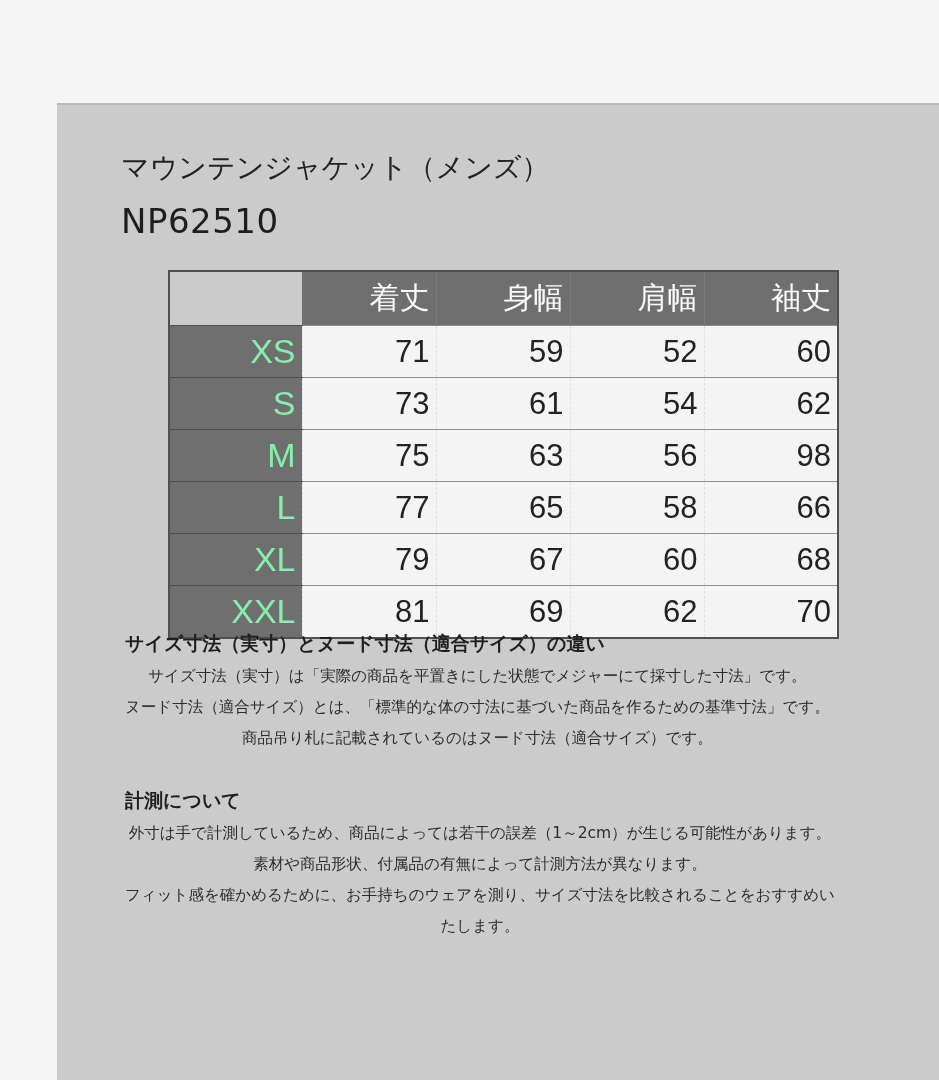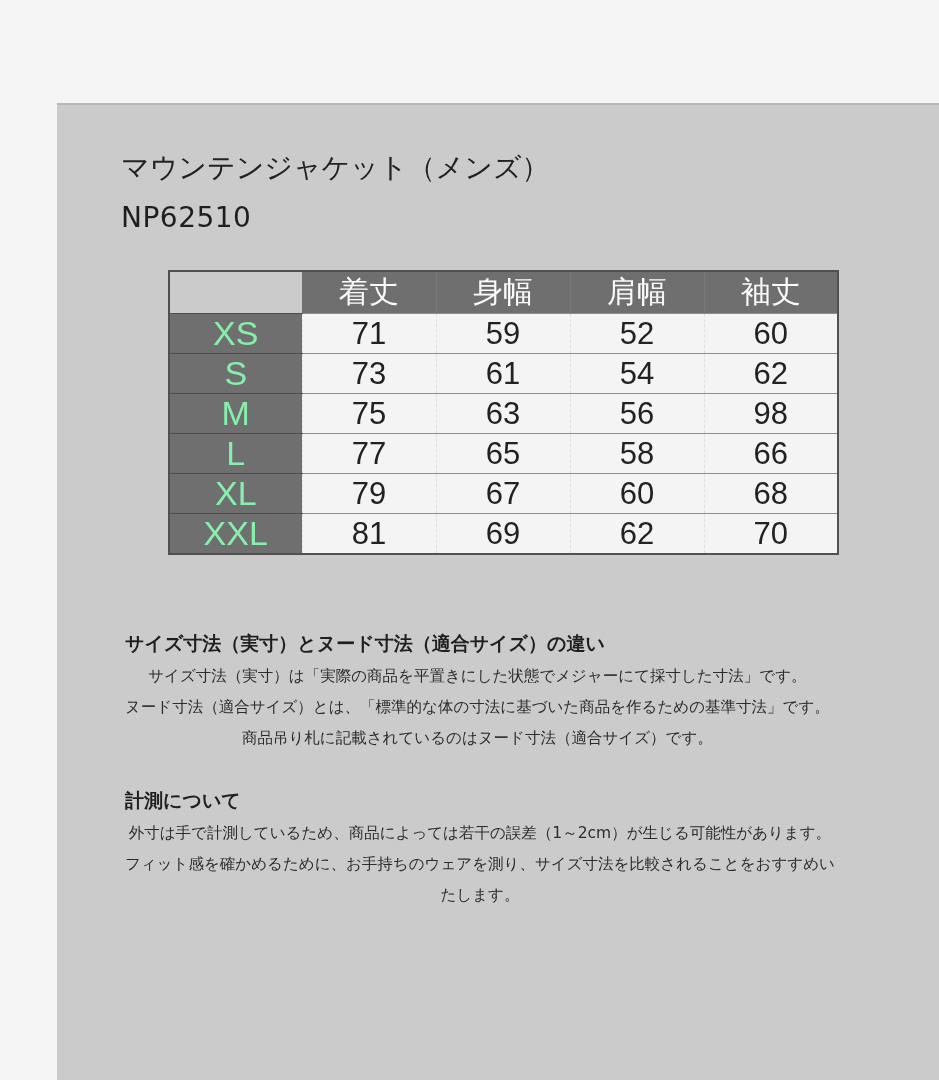--- a/index.html
+++ b/index.html
@@ -28,36 +28,36 @@
       top: 44px;
       font-size: 28px;
       color: #222;
       letter-spacing: 0px;
       white-space: nowrap;
     }
     .model {
       position: absolute;
       left: 64px;
       top: 96px;
-      font-size: 28px;
+      font-size: 34px;
       color: #1e1e1e;
       letter-spacing: 0.5px;
       font-family: "DejaVu Sans", "Liberation Sans", sans-serif;
     }
     table.size-table {
       position: absolute;
       left: 111px;
       top: 165px;
       border-collapse: collapse;
       border: 2px solid #505050;
     }
     table.size-table th,
     table.size-table td {
-      padding: 0;
-      text-align: center;
+      padding: 6px;
+      text-align: right;
       font-weight: normal;
       height: 40px;
       box-sizing: border-box;
     }
     table.size-table th {
       background: #6f6f6f;
       color: #fafafa;
       font-size: 30px;
       height: 42px;
       width: 134px;
@@ -174,16 +174,17 @@
   <div class="section sec1">
     <h2>サイズ寸法（実寸）とヌード寸法（適合サイズ）の違い</h2>
     <p>サイズ寸法（実寸）は「実際の商品を平置きにした状態でメジャーにて採寸した寸法」です。</p>
     <p>ヌード寸法（適合サイズ）とは、「標準的な体の寸法に基づいた商品を作るための基準寸法」です。</p>
     <p>商品吊り札に記載されているのはヌード寸法（適合サイズ）です。</p>
   </div>
 
   <div class="section sec2">
     <h2>計測について</h2>
     <p>外寸は手で計測しているため、商品によっては若干の誤差（1～2cm）が生じる可能性があります。</p>
+    <p>素材や商品形状、付属品の有無によって計測方法が異なります。</p>
     <p>フィット感を確かめるために、お手持ちのウェアを測り、サイズ寸法を比較されることをおすすめい</p>
     <p>たします。</p>
   </div>
 </div>
 
 </body></html>

